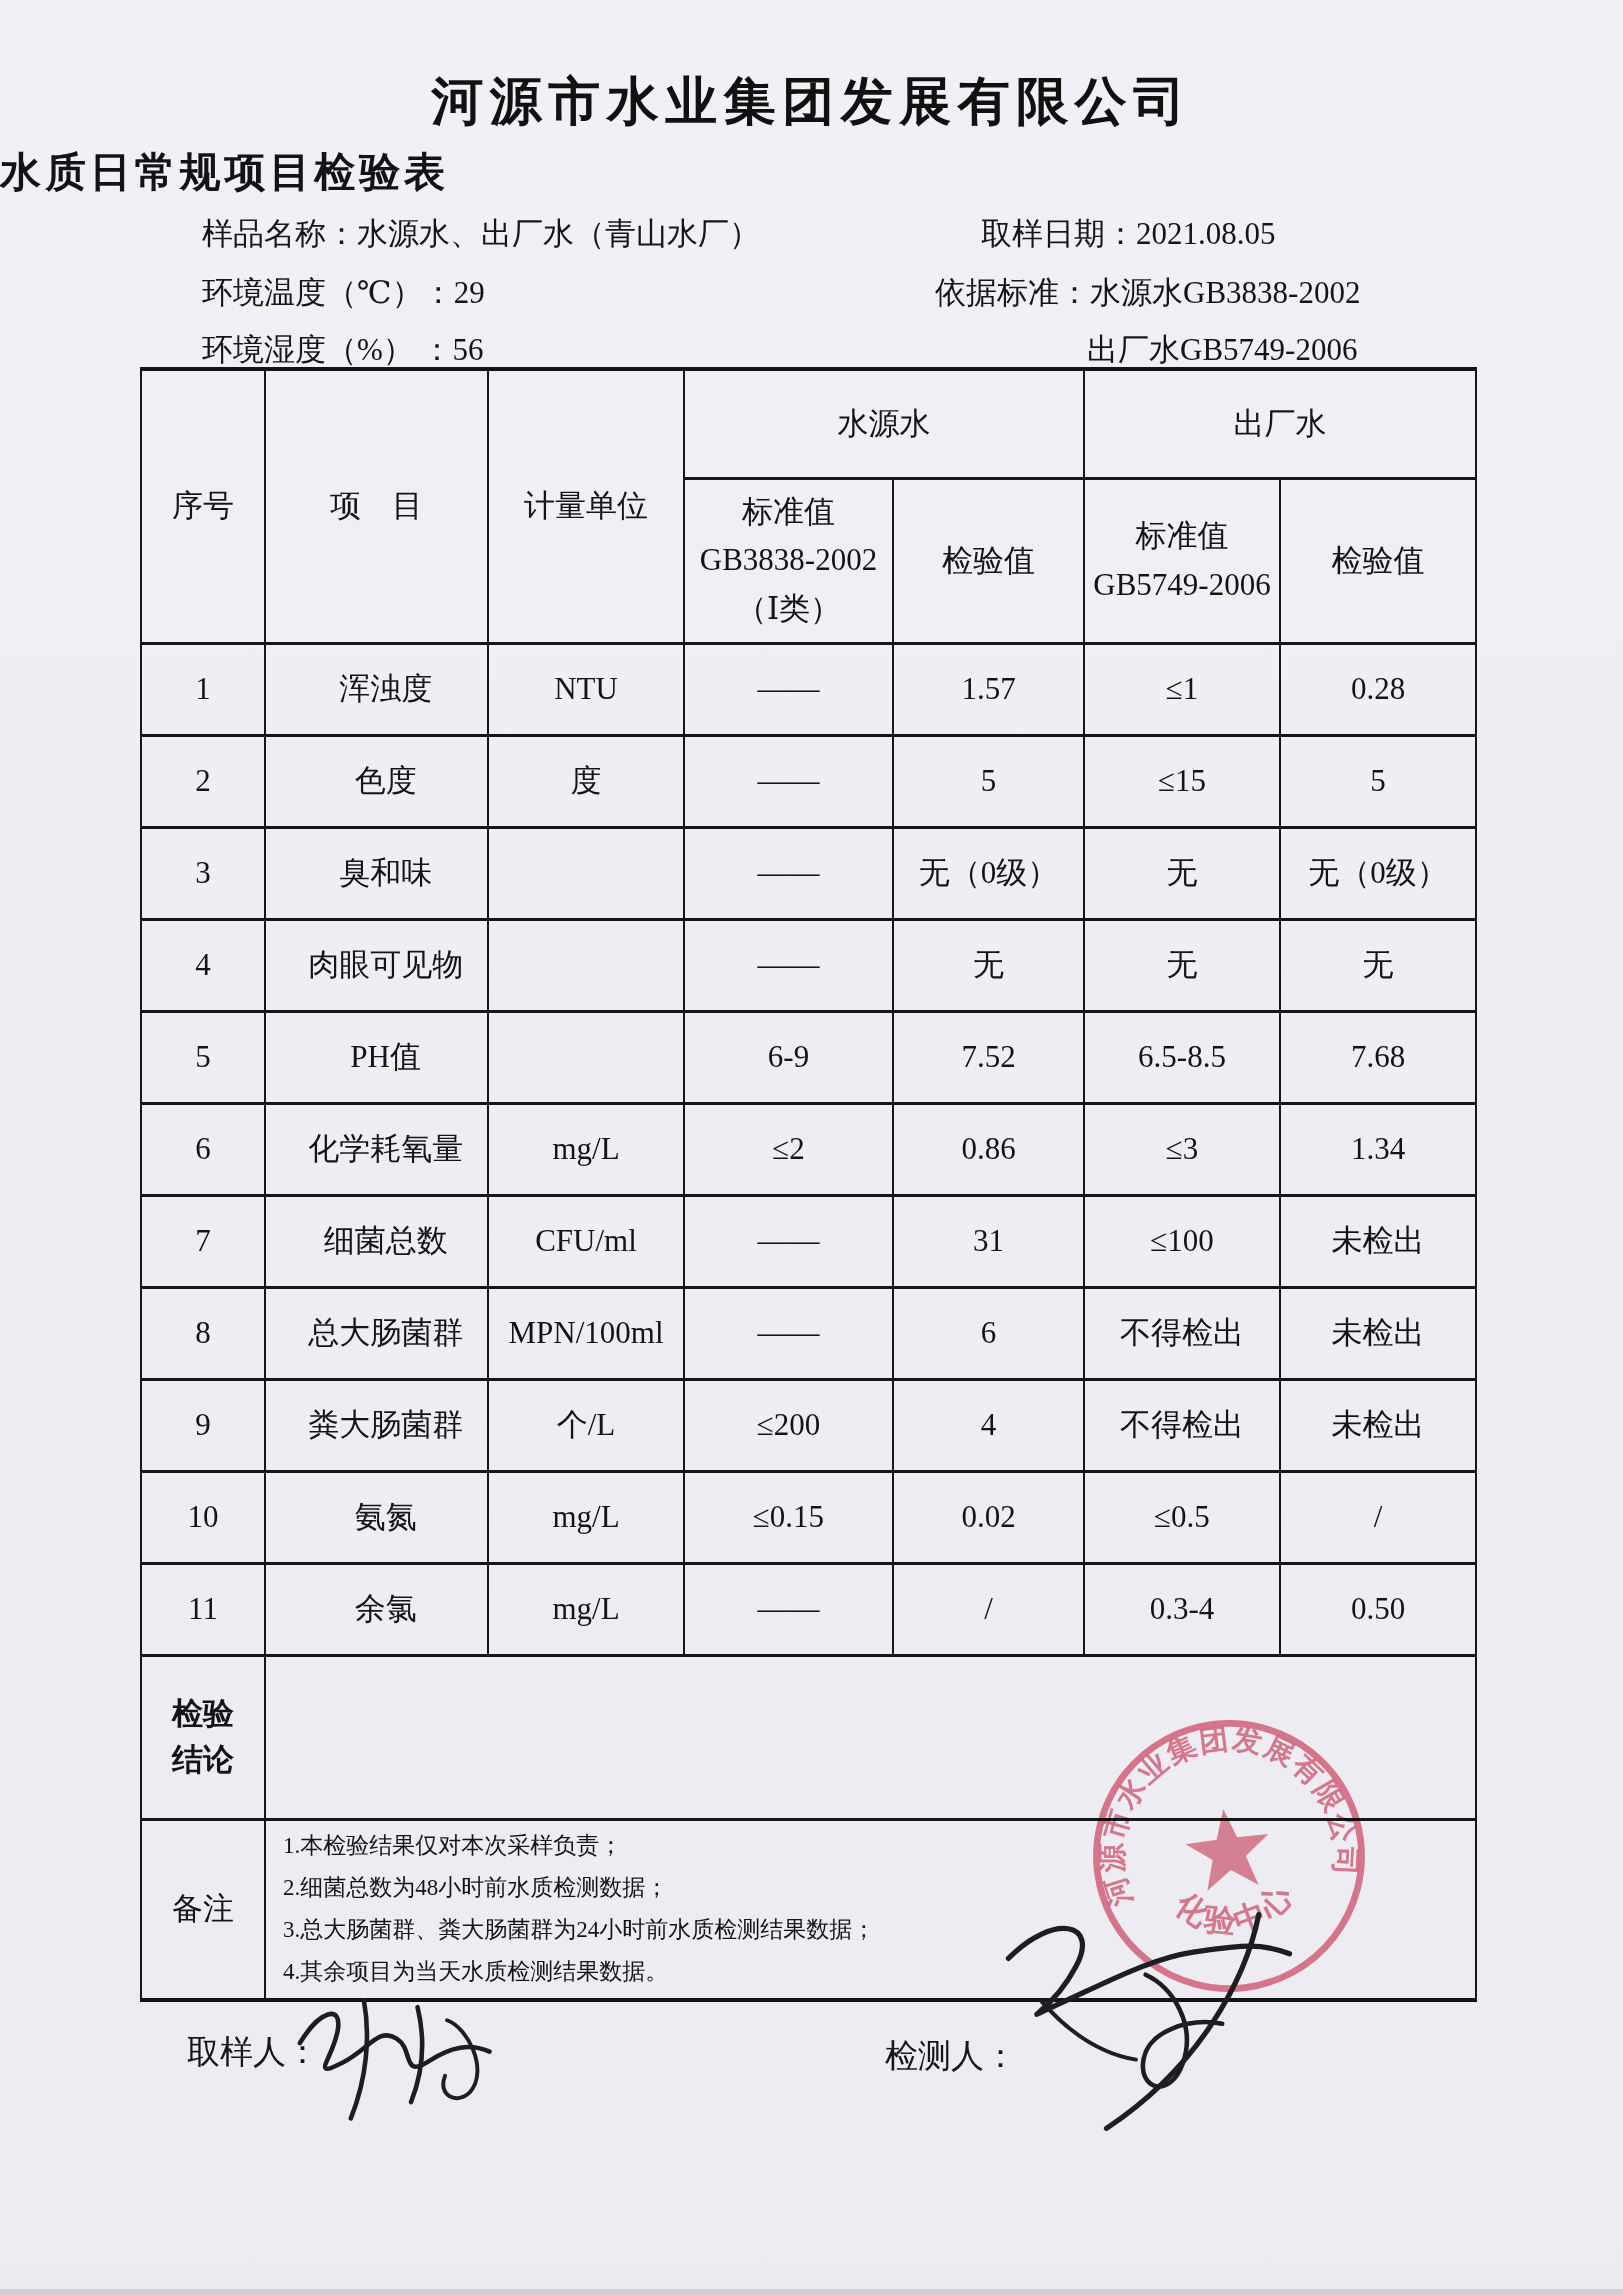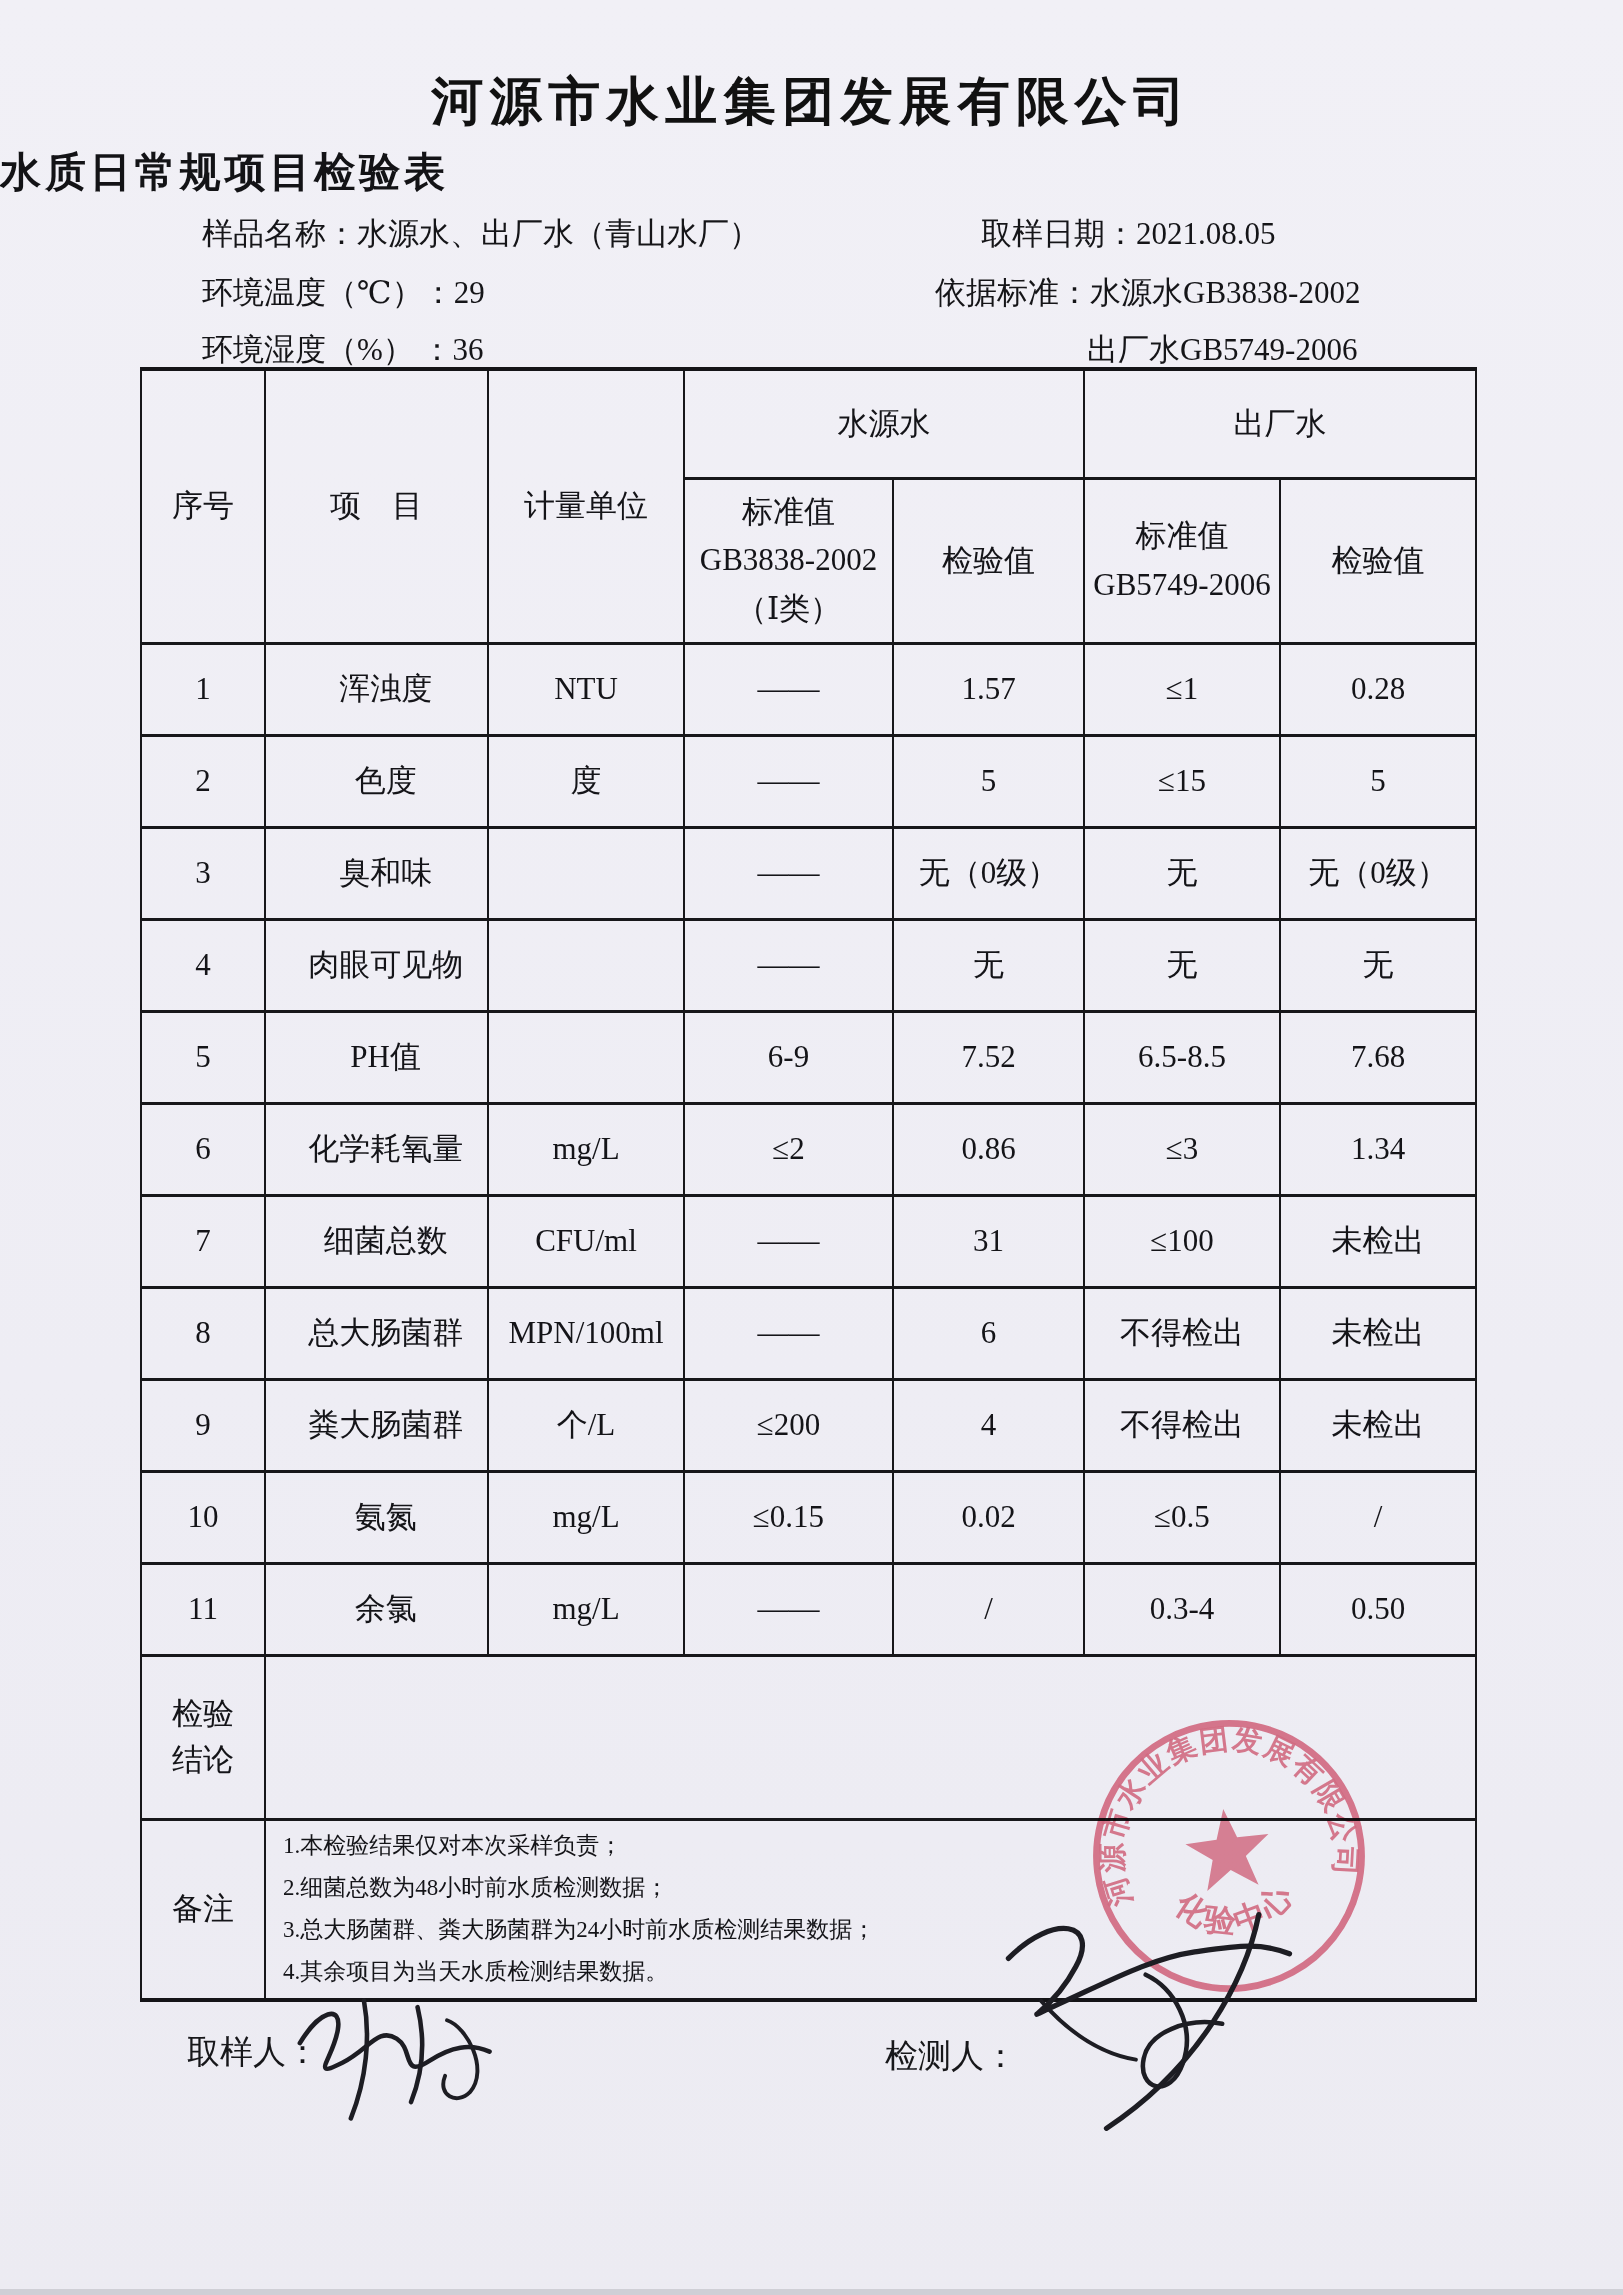--- a/index.html
+++ b/index.html
@@ -43,21 +43,21 @@
     text-align:center;vertical-align:middle;
     font-size:31px;color:#141418;
     padding:0;
     overflow:hidden;
   }
   tr.h1{height:109px;}
   tr.h2{height:165px;padding-left:44px;}
   tr.data{height:92px;}
   tr.concl{height:164px;}
   tr.remark{height:181px;}
-  .pre{white-space:pre-line;line-height:1.5;}
+  .pre{white-space:pre-line;line-height:1.5;font-weight:bold;}
   .std-head{font-size:27.5px;white-space:pre-line;line-height:1.55;}
   .c-item{text-align:right;padding-left:18.3px !important;}
   .remarks-cell{text-align:left !important;vertical-align:middle;padding-left:17px !important;}
   .remark-line{font-size:23px;line-height:42px;white-space:nowrap;}
   .footer-label{position:absolute;font-size:33px;color:#17171a;white-space:nowrap;}
   .sampler-label{left:187px;top:2030px;}
   .tester-label{left:885px;top:2034px;}
 
   .stamp{
     position:absolute;left:1087px;top:1714px;width:284px;height:284px;
@@ -74,21 +74,21 @@
 
 <div class="page">
 
   <div class="company-name">河源市水业集团发展有限公司</div>
   <div class="doc-title">水质日常规项目检验表</div>
 
   <div class="info-line i1l"><span>样品名称：</span><span>水源水、出厂水（青山水厂）</span></div>
   <div class="info-line i1r"><span>取样日期：</span><span>2021.08.05</span></div>
   <div class="info-line i2l"><span>环境温度（℃）：</span><span>29</span></div>
   <div class="info-line i2r"><span>依据标准：</span><span>水源水GB3838-2002</span></div>
-  <div class="info-line i3l"><span>环境湿度（%） ：</span><span>36</span></div>
+  <div class="info-line i3l"><span>环境湿度（%） ：</span><span>56</span></div>
   <div class="info-line i3r">出厂水GB5749-2006</div>
 
   <table class="report">
     <colgroup>
       <col style="width:124px">
         <col style="width:223px">
         <col style="width:196px">
       <col style="width:209px">
         <col style="width:191px">
         <col style="width:196px">

